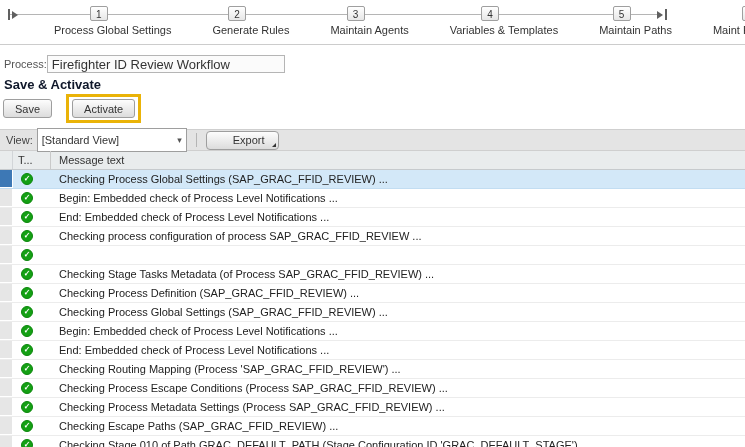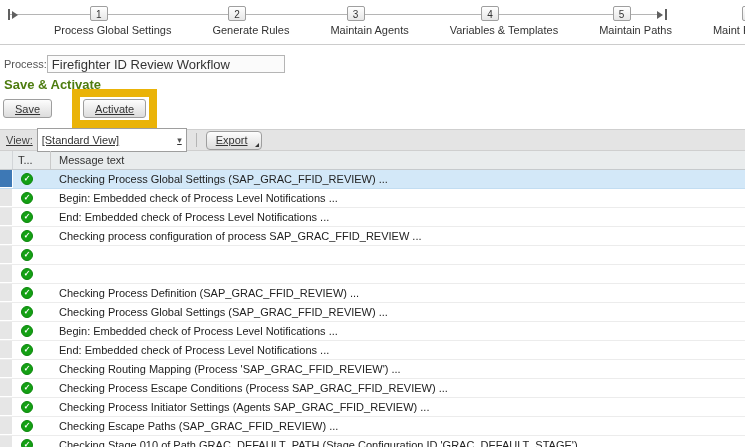--- a/index.html
+++ b/index.html
@@ -26,37 +26,37 @@
   .lbl{margin-top:3px;white-space:nowrap;color:#333;padding-left:28px;}
   .step.active .num{background:#1d80c4;border-color:#14699f;color:#fff;font-style:italic;font-weight:bold;}
   .step.active .lbl{font-weight:bold;color:#222;}
   .hdiv{height:1px;background:#cccccc;margin-top:6px;}
 
   
   .process-row{margin:10px 0 0 4px;display:flex;align-items:center;gap:0;}
   .process-row label{color:#555;}
   .process-input{width:228px;height:16px;border:1px solid #b5b5b5;background:#fbfbfb;
        font-family:"Liberation Sans",sans-serif;font-size:13px;color:#333;padding:0 4px;}
-  .page-title{margin:4px 0 4px 4px;font-size:13px;font-weight:bold;color:#4d7c0f;}
+  .page-title{margin:4px 0 4px 4px;font-size:13px;font-weight:bold;color:#0f172a;}
   .btn-row{margin-left:3px;display:flex;align-items:center;height:25px;}
   .sapbtn{height:19px;padding:0 11px;font-family:"Liberation Sans",sans-serif;font-size:11px;color:#333;
        background:linear-gradient(#fdfdfd,#dcdcdc);border:1px solid #9e9e9e;border-radius:3px;
-       margin-right:6px;cursor:pointer;white-space:nowrap;text-decoration:underline;}
-  .annotation{display:inline-block;border:8px solid #eab308;padding:2px 3px;margin-left:14px;}
+       margin-right:6px;cursor:pointer;white-space:nowrap;}
+  .annotation{display:inline-block;border:3px solid #eab308;padding:2px 3px;margin-left:8px;}
   .annotation .sapbtn{margin-right:0;}
 
   
   .toolbar{margin-top:8px;height:22px;background:#e4e4e4;border-top:1px solid #cfcfcf;
-       border-bottom:1px solid #cfcfcf;display:flex;align-items:center;padding-left:6px;box-sizing:border-box;text-decoration:underline;}
+       border-bottom:1px solid #cfcfcf;display:flex;align-items:center;padding-left:6px;box-sizing:border-box;}
   .toolbar .view-label{color:#444;margin-right:4px;}
   .select{display:flex;align-items:center;justify-content:space-between;width:150px;height:24px;
        background:#fff;border:1px solid #9e9e9e;padding:0 4px;box-sizing:border-box;cursor:pointer;}
   .chev{color:#555;font-size:9px;line-height:1;}
   .vsep{width:1px;height:14px;background:#b5b5b5;margin:0 9px;}
-  .export{position:relative;height:19px;padding:0 13px 0 9px;font-family:"Liberation Sans",sans-serif;
+  .export{position:relative;height:19px;padding:0 13px 0 26px;font-family:"Liberation Sans",sans-serif;
        font-size:11px;color:#333;background:linear-gradient(#fdfdfd,#dcdcdc);
        border:1px solid #9e9e9e;border-radius:4px;cursor:pointer;}
   .menu-corner{position:absolute;right:2px;bottom:2px;width:0;height:0;
        border-left:4px solid transparent;border-bottom:4px solid #333;}
 
   
   .thead{display:flex;height:19px;background:#e9eced;border-bottom:1px solid #c6cacd;box-sizing:border-box;}
   .sel-h{width:13px;border-right:1px solid #d2d5d8;box-sizing:border-box;}
   .col-type{width:38px;padding-left:5px;border-right:1px solid #c9c9c9;line-height:18px;box-sizing:border-box;color:#333;}
   .col-msg{padding-left:8px;line-height:18px;color:#333;}
@@ -178,20 +178,21 @@
       <div class="sel"></div>
       <div class="cell-type">
           <span class="okicon">✓</span>
         </div>
     </div>
     <div class="row">
       <div class="sel"></div>
       <div class="cell-type">
           <span class="okicon">✓</span>
         </div>
+      <div class="cell-msg">Checking Stage Tasks Metadata (of Process SAP_GRAC_FFID_REVIEW) ...</div>
     </div>
     <div class="row">
       <div class="sel"></div>
       <div class="cell-type">
           <span class="okicon">✓</span>
         </div>
       <div class="cell-msg">Checking Process Definition (SAP_GRAC_FFID_REVIEW) ...</div>
     </div>
     <div class="row">
       <div class="sel"></div>
@@ -226,21 +227,21 @@
       <div class="cell-type">
           <span class="okicon">✓</span>
         </div>
       <div class="cell-msg">Checking Process Escape Conditions (Process SAP_GRAC_FFID_REVIEW) ...</div>
     </div>
     <div class="row">
       <div class="sel"></div>
       <div class="cell-type">
           <span class="okicon">✓</span>
         </div>
-      <div class="cell-msg">Checking Process Initiator Settings (Agents SAP_GRAC_FFID_REVIEW) ...</div>
+      <div class="cell-msg">Checking Process Metadata Settings (Process SAP_GRAC_FFID_REVIEW) ...</div>
     </div>
     <div class="row">
       <div class="sel"></div>
       <div class="cell-type">
           <span class="okicon">✓</span>
         </div>
       <div class="cell-msg">Checking Escape Paths (SAP_GRAC_FFID_REVIEW) ...</div>
     </div>
     <div class="row">
       <div class="sel"></div>

